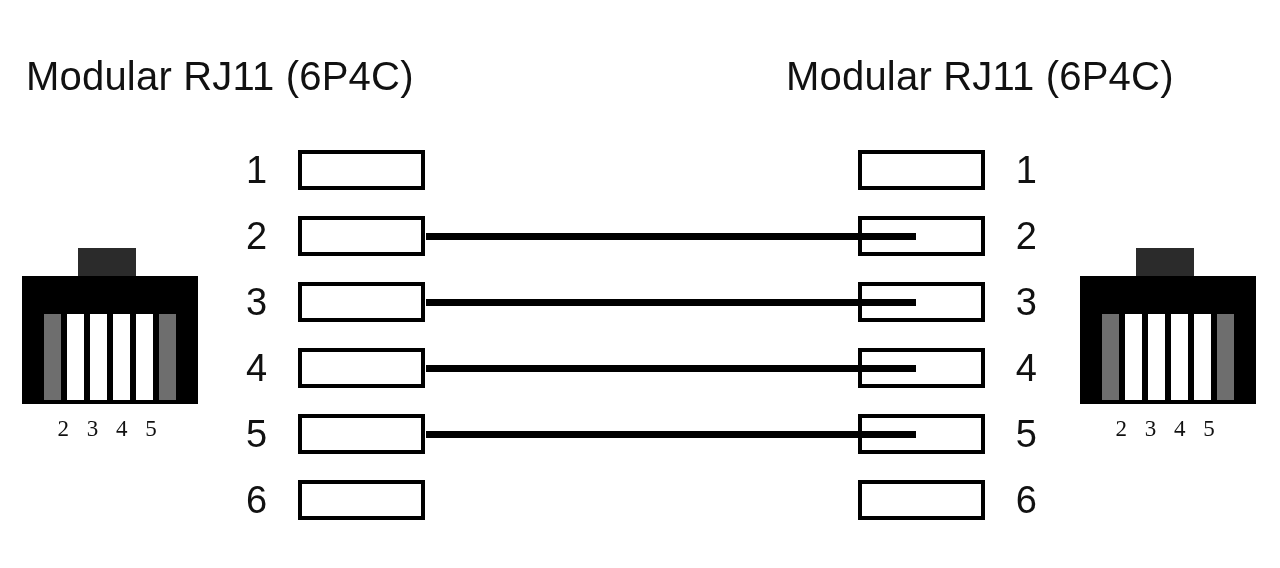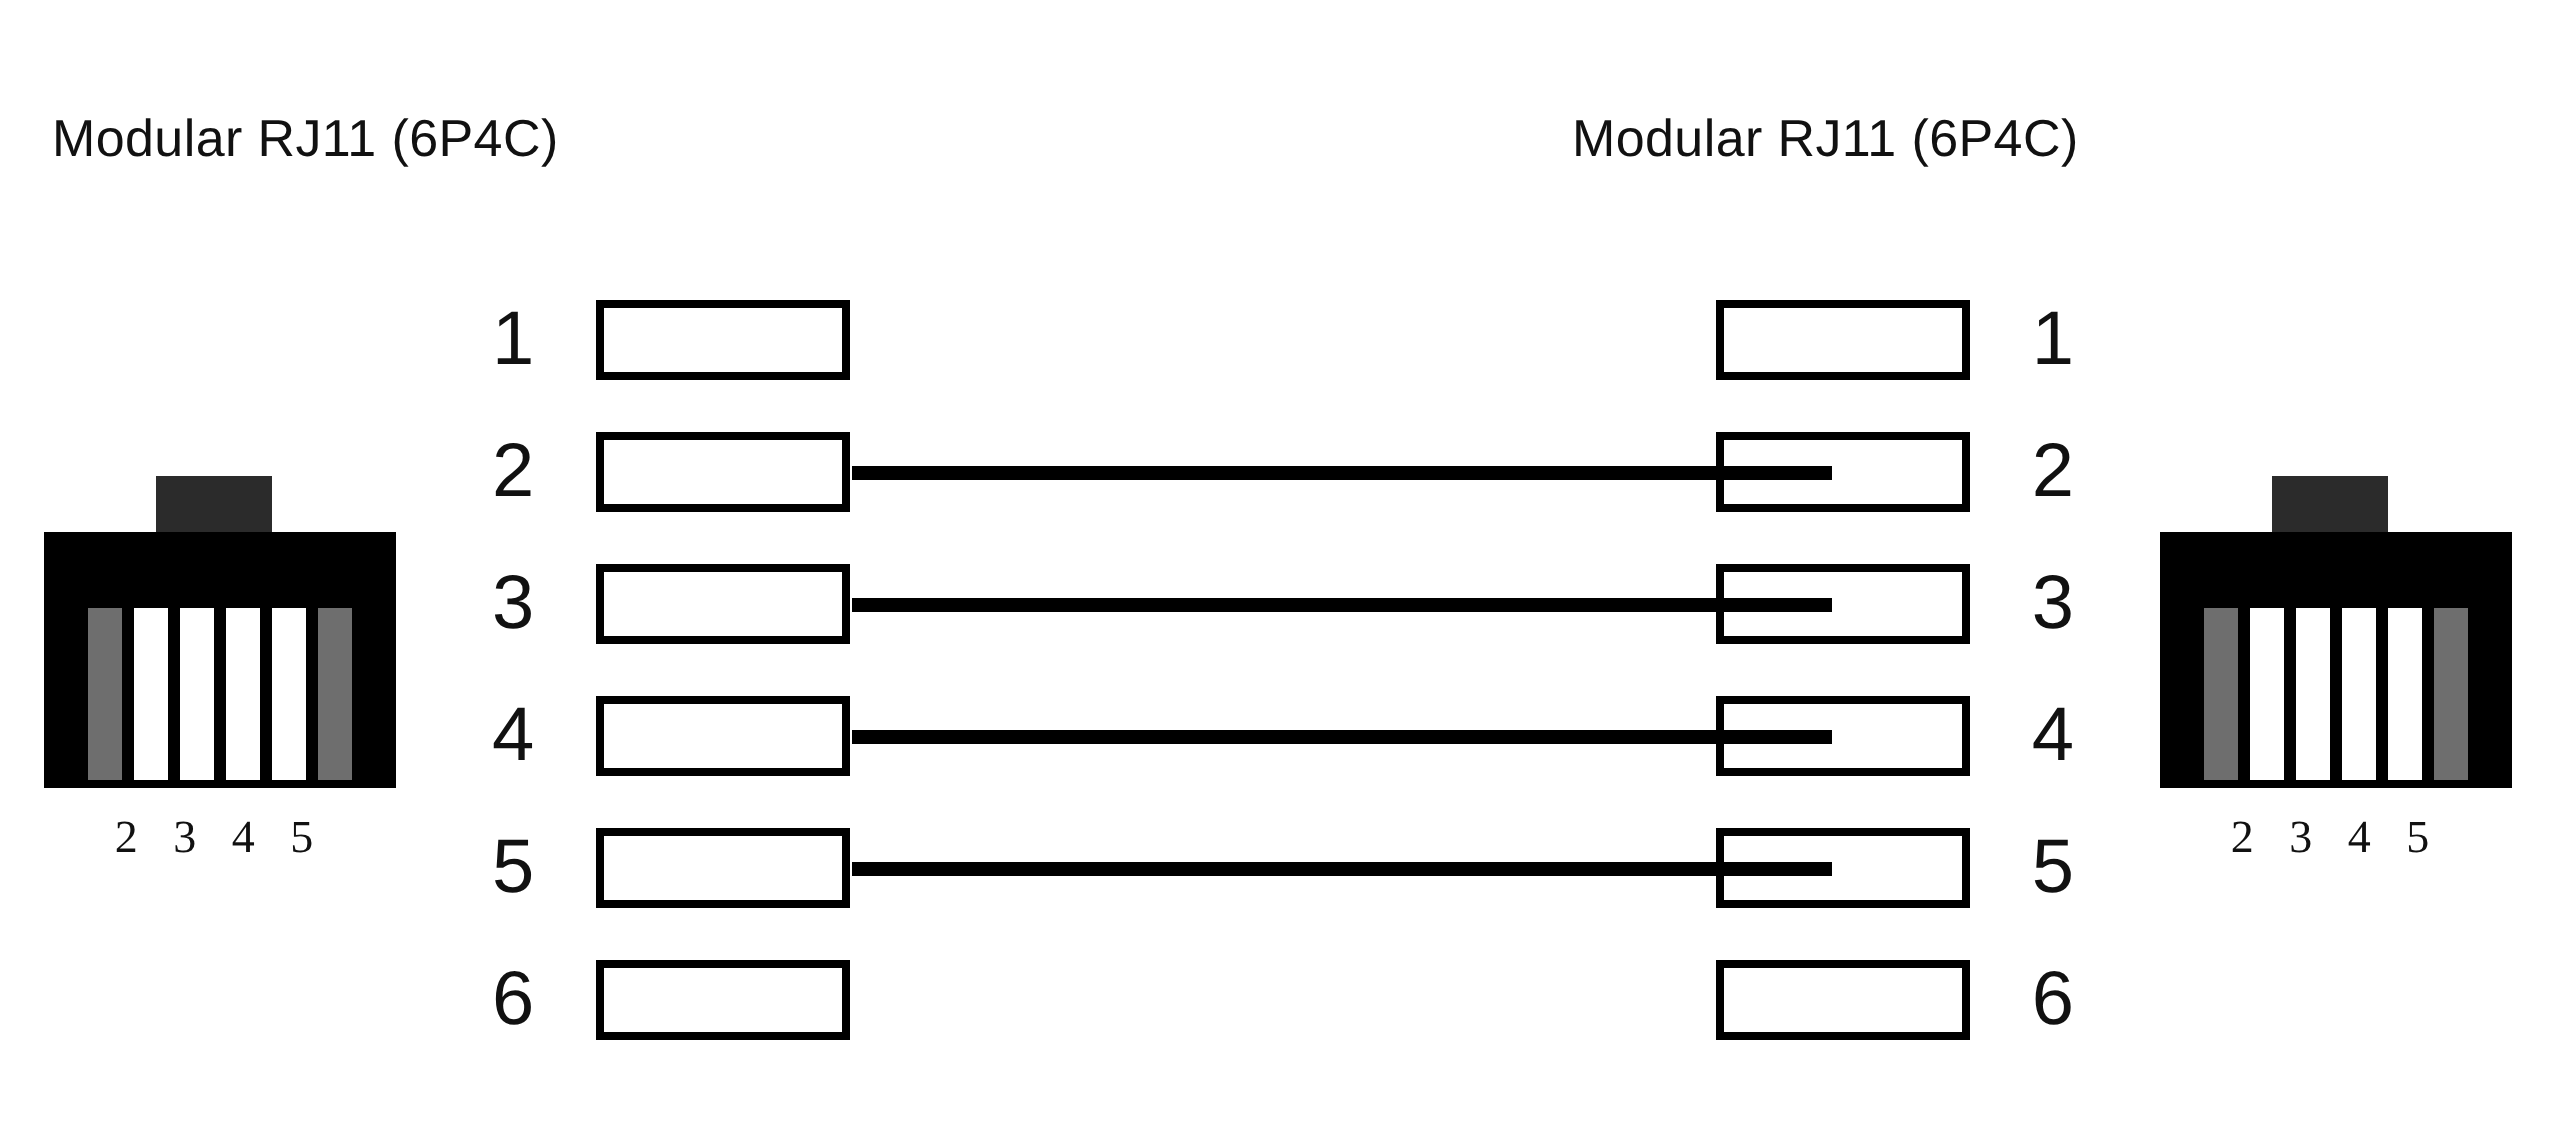--- a/index.html
+++ b/index.html
@@ -21,35 +21,35 @@
     position: absolute;
     left: 0; top: 0;
     width: 1280px;
     height: 568px;
   }
 
   
   .title {
     position: absolute;
     top: 54px;
-    font-size: 26px;
+    font-size: 40px;
     font-weight: 400;
     letter-spacing: 0.2px;
     white-space: nowrap;
     color: #111111;
   }
   .title.left  { left: 26px; }
   .title.right { left: 786px; }
 
   
   .connector {
     position: absolute;
     width: 161px;
     height: 200px;
-    top: 238px;
+    top: 248px;
   }
   .connector.left  { left: 22px; }
   .connector.right { left: 1080px; }
 
   .conn-latch {
     position: absolute;
     left: 56px;
     top: 0px;
     width: 58px;
     height: 28px;

